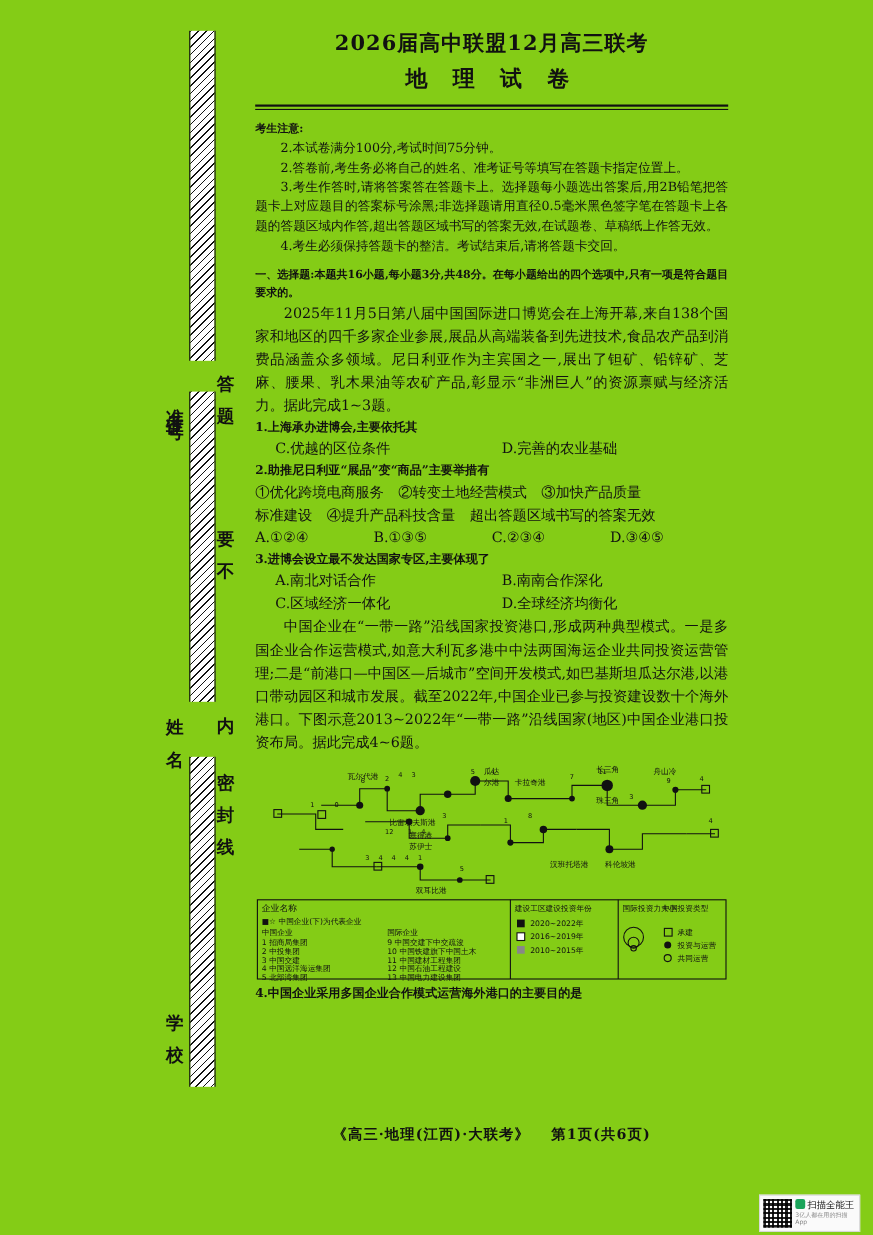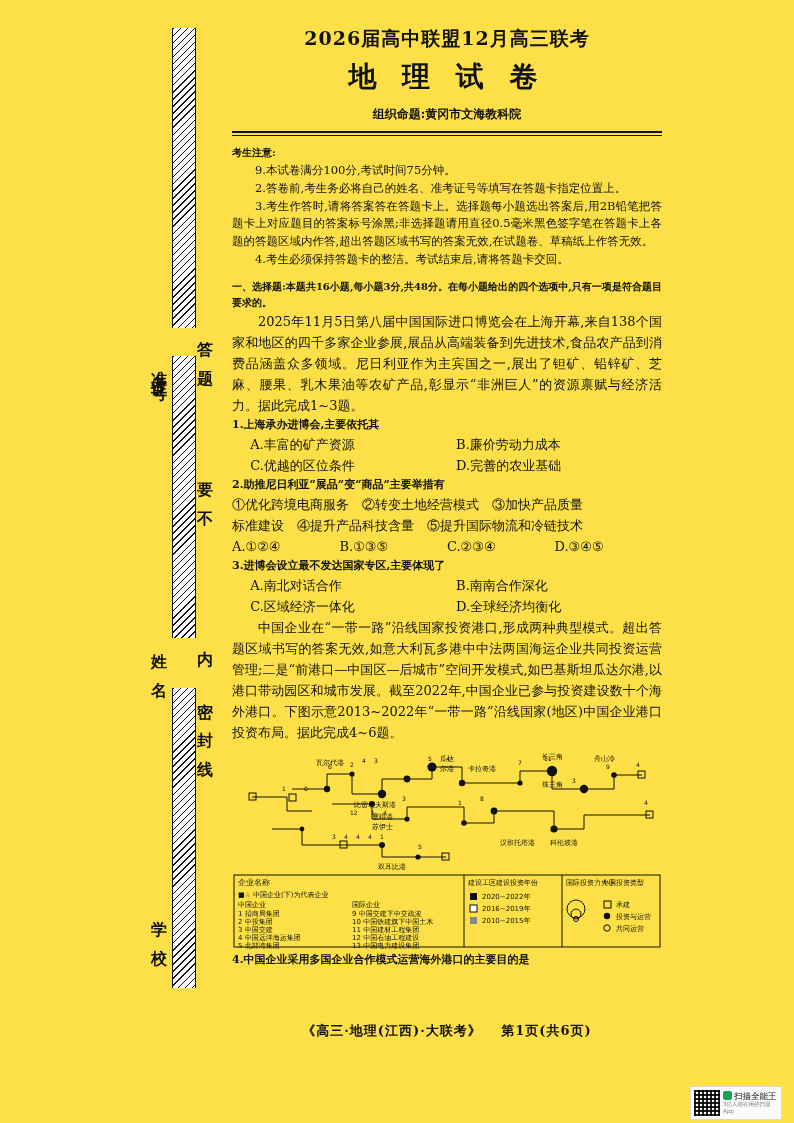--- a/index.html
+++ b/index.html
@@ -9,21 +9,21 @@
   }
   body {
     font-family: "DejaVu Sans", "Liberation Sans", sans-serif;
     color: #111;
   }
   .page {
     position: relative;
     width: 794px;
     height: 1123px;
     overflow: hidden;
-    background: #fde047;
+    background: #84cc16;
   }
 
   
   .seal-col {
     position: absolute;
     left: 148px;
     top: 28px;
     width: 72px;
     height: 960px;
   }
@@ -72,21 +72,21 @@
     font-family: "DejaVu Serif", "Liberation Serif", serif;
     font-weight: 700;
     font-size: 19px;
     letter-spacing: 1px;
     margin: 0 0 6px 0;
   }
   .doc-subtitle {
     text-align: center;
     font-family: "DejaVu Serif", "Liberation Serif", serif;
     font-weight: 700;
-    font-size: 28px;
+    font-size: 20px;
     letter-spacing: 8px;
     margin: 6px 0 10px 0;
   }
   .doc-org {
     text-align: center;
     font-family: "DejaVu Serif", "Liberation Serif", serif;
     font-size: 12px;
     font-weight: 700;
     margin-bottom: 8px;
   }
@@ -235,70 +235,65 @@
     <div class="vtext v5">学 校</div>
   </div>
 
   <div class="vtext" style="left:194px; top:470px;">要 不</div>
   <div class="vtext" style="left:194px; top:690px;">密 封 线</div>
 
   <div class="content">
 
     <div class="doc-title">2026届高中联盟12月高三联考</div>
     <div class="doc-subtitle">地 理 试 卷</div>
-    <div class="doc-org">组织命题:黄冈市文海教科院</div>
     <div class="rule-double"></div>
 
     <div class="notice-title">考生注意:</div>
-    <div class="notice-item">9.本试卷满分100分,考试时间75分钟。</div>
+    <div class="notice-item">2.本试卷满分100分,考试时间75分钟。</div>
     <div class="notice-item">2.答卷前,考生务必将自己的姓名、准考证号等填写在答题卡指定位置上。</div>
     <div class="notice-item">3.考生作答时,请将答案答在答题卡上。选择题每小题选出答案后,用2B铅笔把答题卡上对应题目的答案标号涂黑;非选择题请用直径0.5毫米黑色签字笔在答题卡上各题的答题区域内作答,超出答题区域书写的答案无效,在试题卷、草稿纸上作答无效。</div>
     <div class="notice-item">4.考生必须保持答题卡的整洁。考试结束后,请将答题卡交回。</div>
 
     <div class="section-head">一、选择题:本题共16小题,每小题3分,共48分。在每小题给出的四个选项中,只有一项是符合题目要求的。</div>
 
     <div class="para">2025年11月5日第八届中国国际进口博览会在上海开幕,来自138个国家和地区的四千多家企业参展,展品从高端装备到先进技术,食品农产品到消费品涵盖众多领域。尼日利亚作为主宾国之一,展出了钽矿、铅锌矿、芝麻、腰果、乳木果油等农矿产品,彰显示“非洲巨人”的资源禀赋与经济活力。据此完成1~3题。</div>
 
     <div class="q">
       <span>1.</span><span>上海承办进博会,主要依托其</span>
     </div>
     <div class="opts opts-indent">
-      <span>A.丰富的矿产资源</span>
-      <span>B.廉价劳动力成本</span>
-    </div>
-    <div class="opts opts-indent">
       <span>C.优越的区位条件</span>
       <span>D.完善的农业基础</span>
     </div>
 
     <div class="q">
       <span>2.</span><span>助推尼日利亚“展品”变“商品”主要举措有</span>
     </div>
     <div class="optline">①优化跨境电商服务　②转变土地经营模式　③加快产品质量</div>
-    <div class="optline">标准建设　④提升产品科技含量　⑤提升国际物流和冷链技术</div>
+    <div class="optline">标准建设　④提升产品科技含量　超出答题区域书写的答案无效</div>
     <div class="opts4">
       <span>A.①②④</span>
       <span>B.①③⑤</span>
       <span>C.②③④</span>
       <span>D.③④⑤</span>
     </div>
 
     <div class="q">
       <span>3.</span><span>进博会设立最不发达国家专区,主要体现了</span>
     </div>
     <div class="opts opts-indent">
       <span>A.南北对话合作</span>
       <span>B.南南合作深化</span>
     </div>
     <div class="opts opts-indent">
       <span>C.区域经济一体化</span>
       <span>D.全球经济均衡化</span>
     </div>
 
-    <div class="para">中国企业在“一带一路”沿线国家投资港口,形成两种典型模式。超出答题区域书写的答案无效,如意大利瓦多港中中法两国海运企业共同投资运营管理;二是“前港口—中国区—后城市”空间开发模式,如巴基斯坦瓜达尔港,以港口带动园区和城市发展。截至2022年,中国企业已参与投资建设数十个海外港口。下图示意2013~2022年“一带一路”沿线国家(地区)中国企业港口投资布局。据此完成4~6题。</div>
+    <div class="para">中国企业在“一带一路”沿线国家投资港口,形成两种典型模式。一是多国企业合作运营模式,如意大利瓦多港中中法两国海运企业共同投资运营管理;二是“前港口—中国区—后城市”空间开发模式,如巴基斯坦瓜达尔港,以港口带动园区和城市发展。截至2022年,中国企业已参与投资建设数十个海外港口。下图示意2013~2022年“一带一路”沿线国家(地区)中国企业港口投资布局。据此完成4~6题。</div>
 
     <div class="figure">
       <svg width="430" height="200" viewBox="0 0 430 200" xmlns="http://www.w3.org/2000/svg">
 
         <g stroke="#111" fill="none" stroke-width="1">
           <path d="M60 40 L95 40 L95 25 L120 25 L120 45 L150 45 L150 30 L175 30"></path>
           <path d="M100 55 L140 55 L140 70 L175 70 L175 58 L205 58"></path>
           <path d="M20 48 L55 48 L55 62 L80 62"></path>
           <path d="M175 30 L200 30 L200 18 L230 18 L230 34 L258 34"></path>
           <path d="M205 58 L232 58 L232 74 L262 74 L262 62 L292 62"></path>

